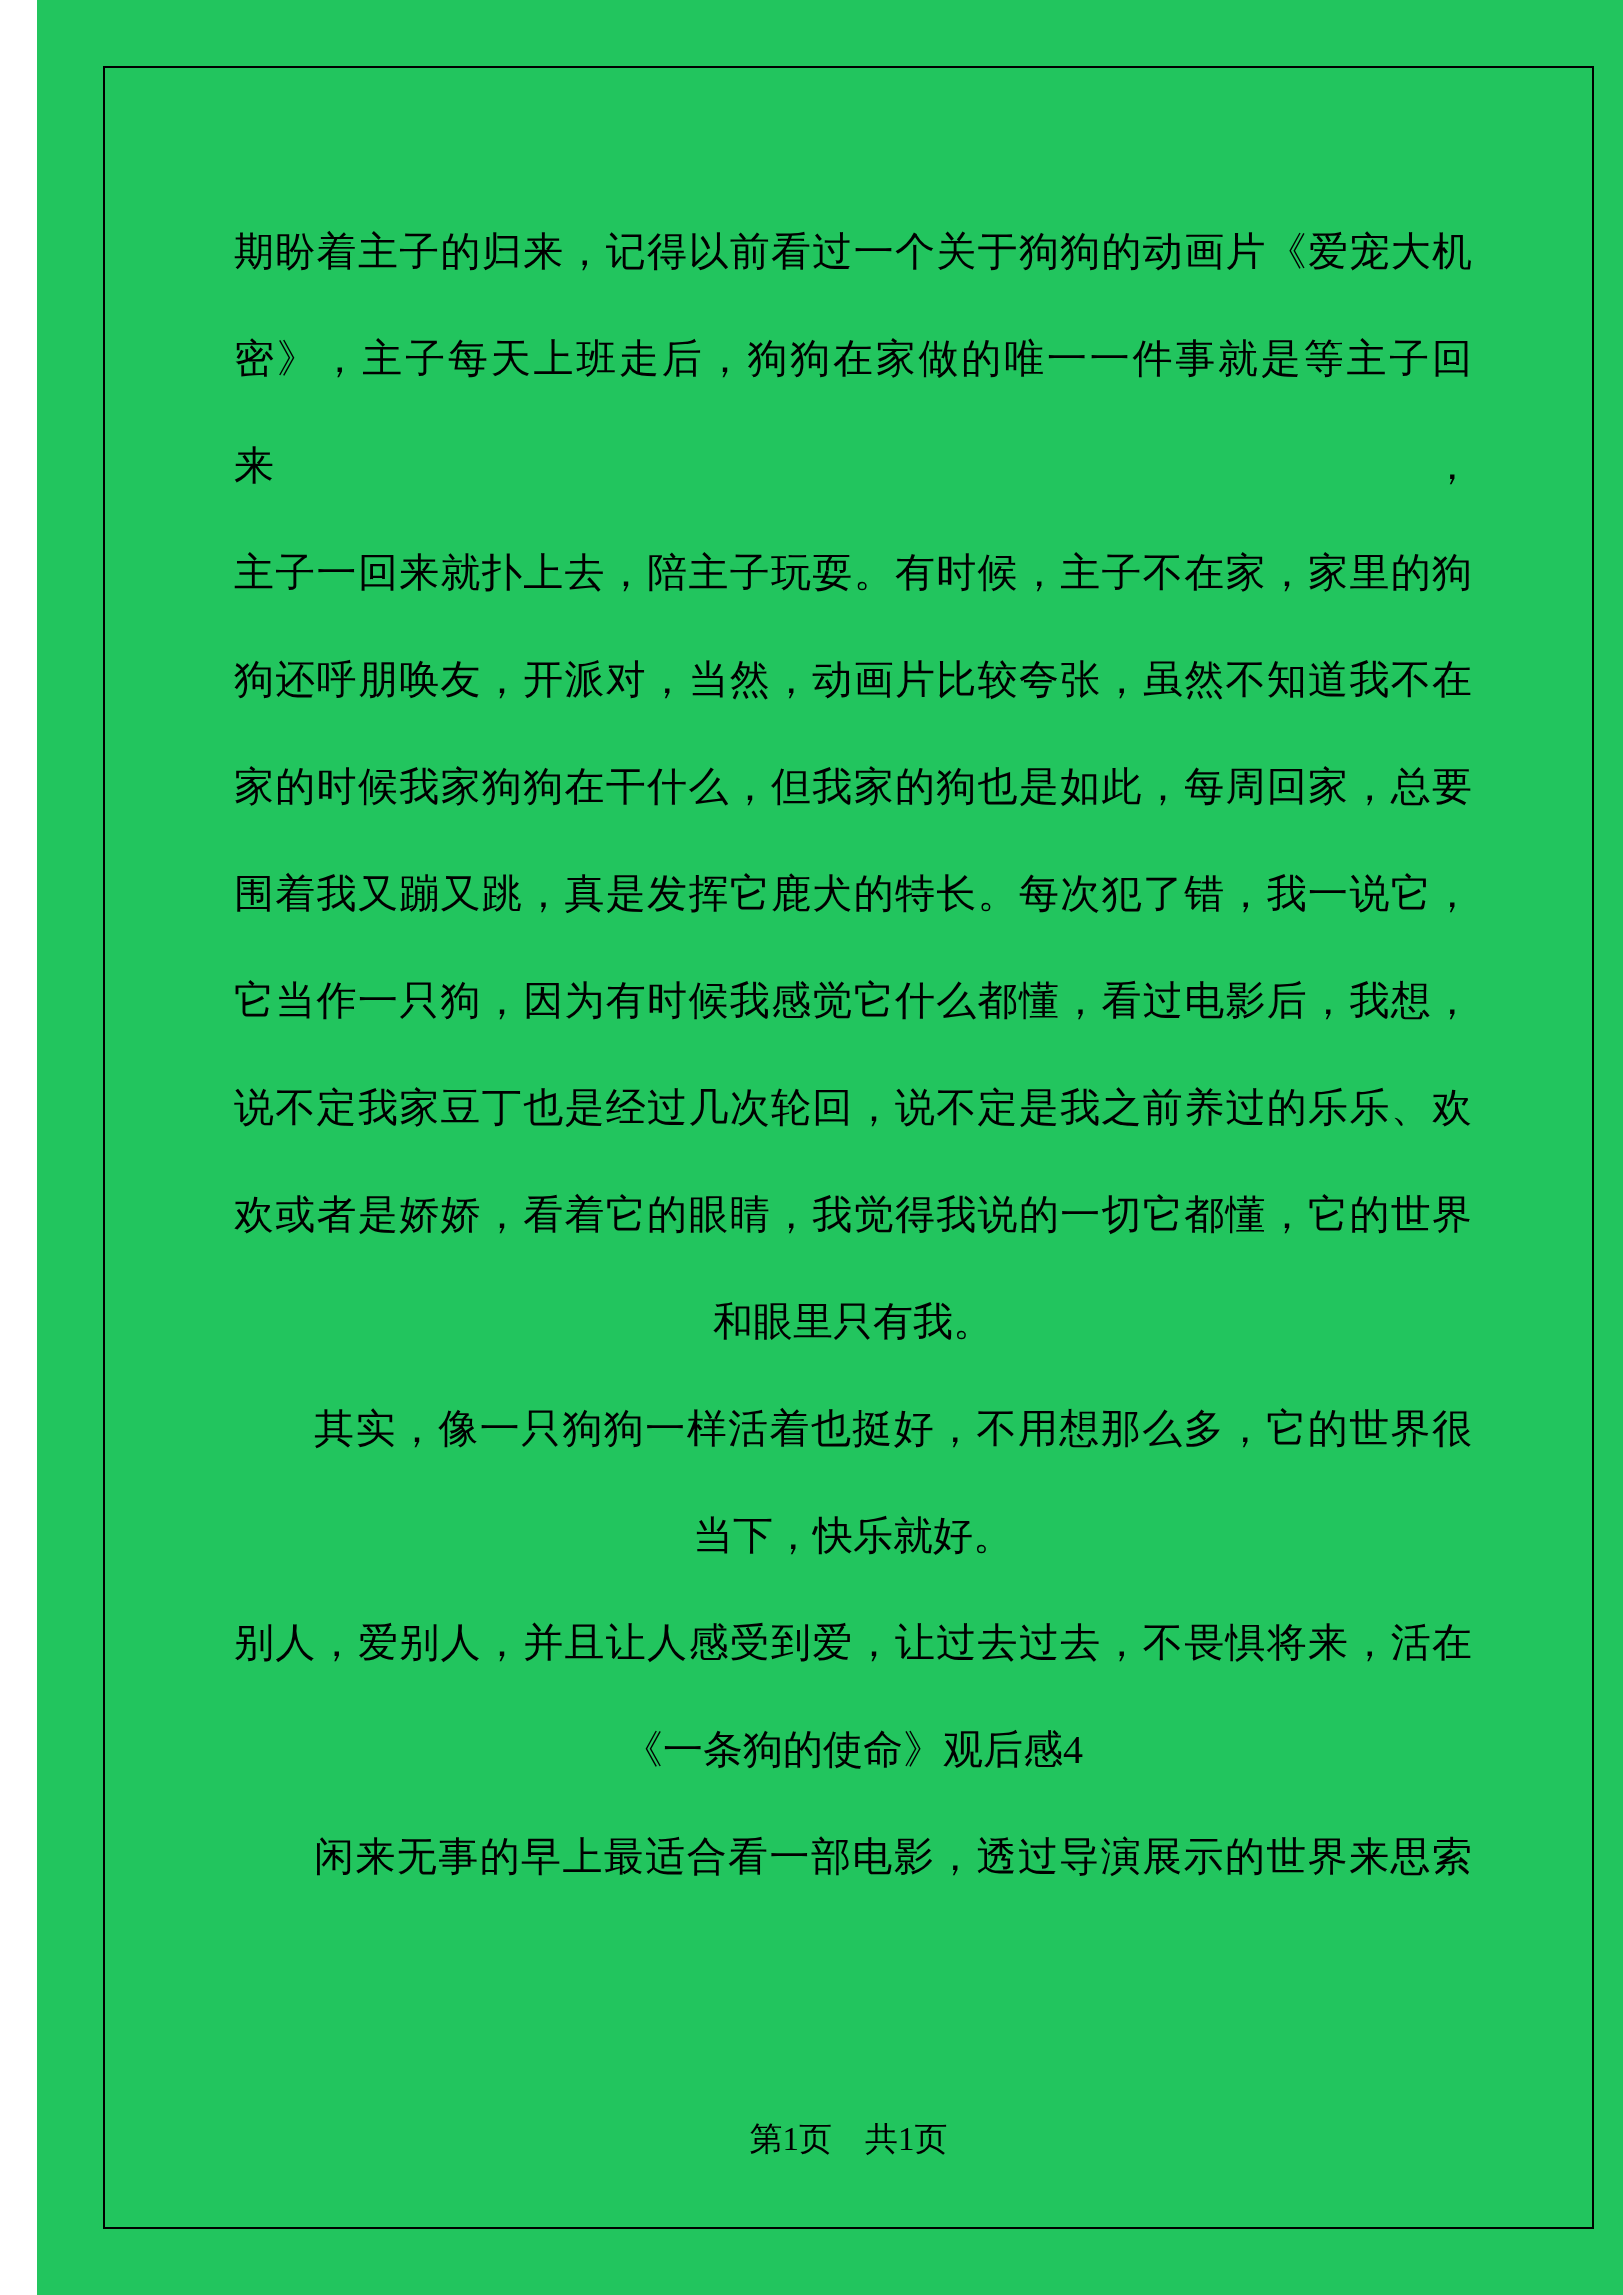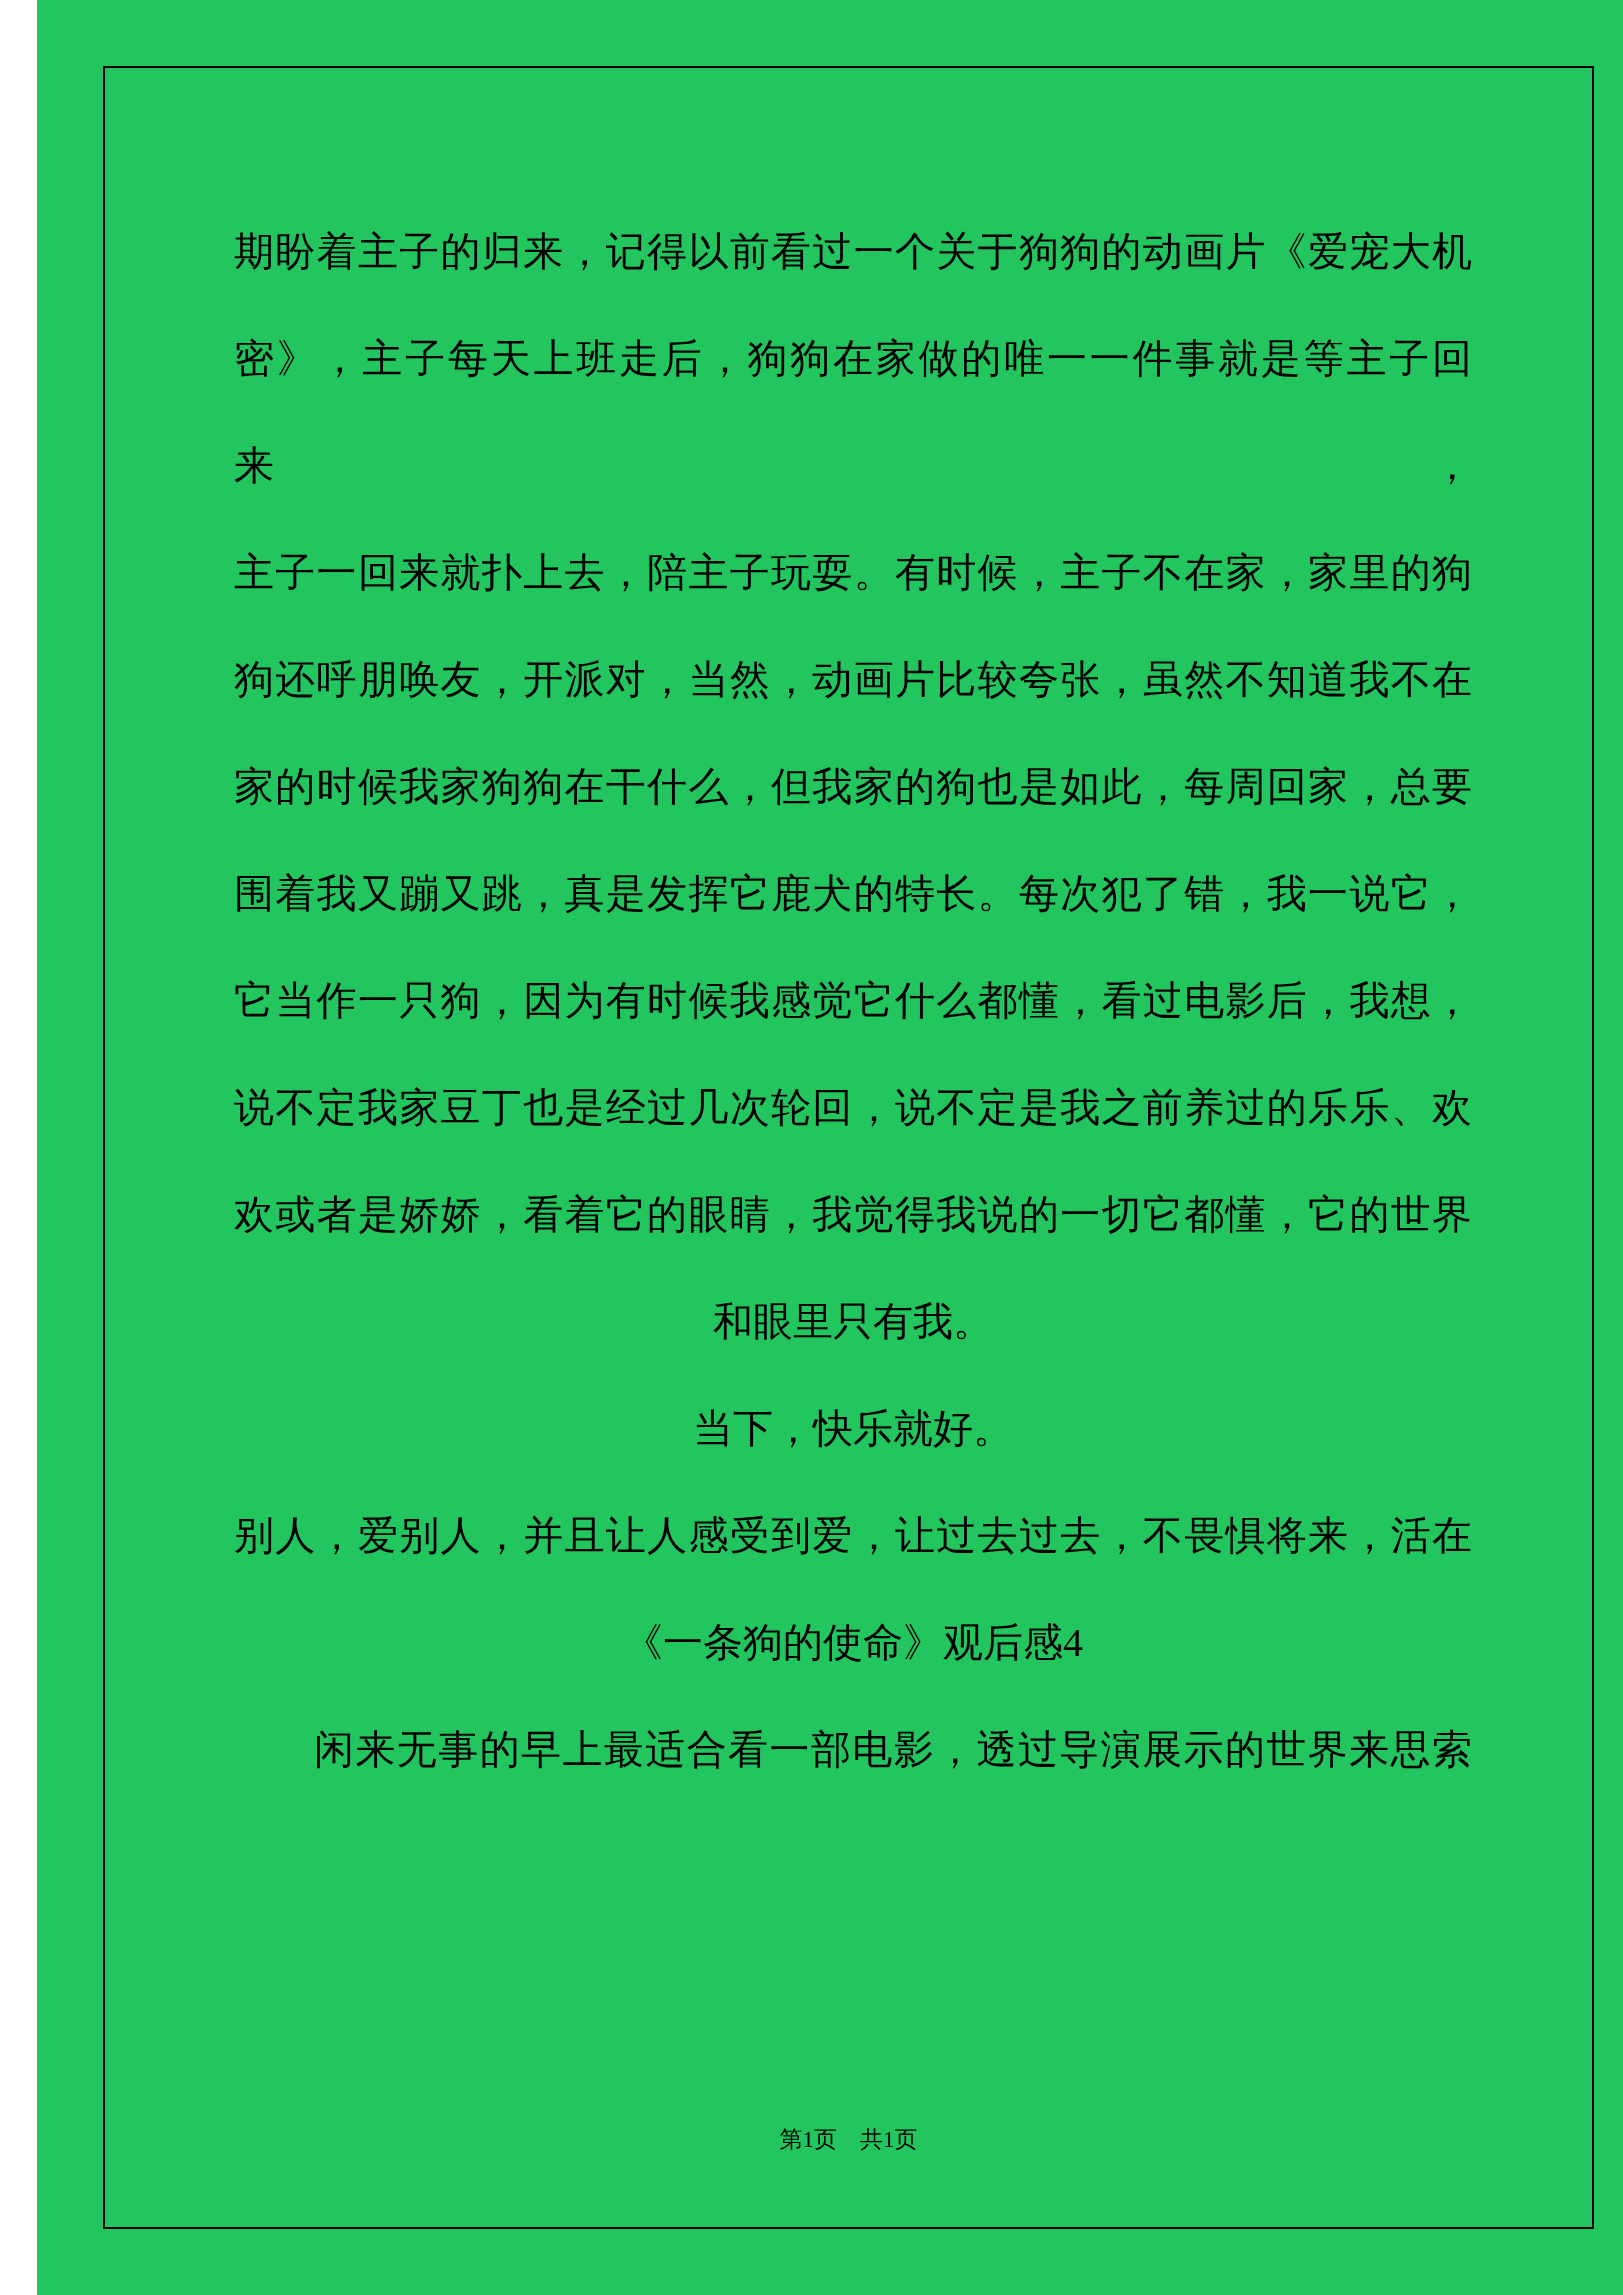--- a/index.html
+++ b/index.html
@@ -47,40 +47,41 @@
   }
   .line.ind {
     text-indent: 2em;
   }
   .footer {
     position: absolute;
     left: 66px;
     top: 2124px;
     width: 1491px;
     text-align: center;
-    font-size: 23px;
+    font-size: 33px;
     line-height: 31px;
   }
 </style>
 </head>
 <body>
 
 <div class="page">
   <div class="page-border"></div>
   <div class="doc-body">
       <div class="line just">期盼着主子的归来，记得以前看过一个关于狗狗的动画片《爱宠大机</div>
       <div class="line just">密》，主子每天上班走后，狗狗在家做的唯一一件事就是等主子回来，</div>
       <div class="line just">主子一回来就扑上去，陪主子玩耍。有时候，主子不在家，家里的狗</div>
       <div class="line just">狗还呼朋唤友，开派对，当然，动画片比较夸张，虽然不知道我不在</div>
       <div class="line just">家的时候我家狗狗在干什么，但我家的狗也是如此，每周回家，总要</div>
       <div class="line just">围着我又蹦又跳，真是发挥它鹿犬的特长。每次犯了错，我一说它，</div>
       <div class="line just">它当作一只狗，因为有时候我感觉它什么都懂，看过电影后，我想，</div>
       <div class="line just">说不定我家豆丁也是经过几次轮回，说不定是我之前养过的乐乐、欢</div>
       <div class="line just">欢或者是娇娇，看着它的眼睛，我觉得我说的一切它都懂，它的世界</div>
       <div class="line">和眼里只有我。</div>
+      <div class="line just ind">其实，像一只狗狗一样活着也挺好，不用想那么多，它的世界很</div>
       <div class="line">当下，快乐就好。</div>
       <div class="line just">别人，爱别人，并且让人感受到爱，让过去过去，不畏惧将来，活在</div>
       <div class="line">《一条狗的使命》观后感4</div>
       <div class="line just ind">闲来无事的早上最适合看一部电影，透过导演展示的世界来思索</div>
     </div>
   <div class="footer">第1页　共1页</div>
 </div>
 
 
 </body></html>

